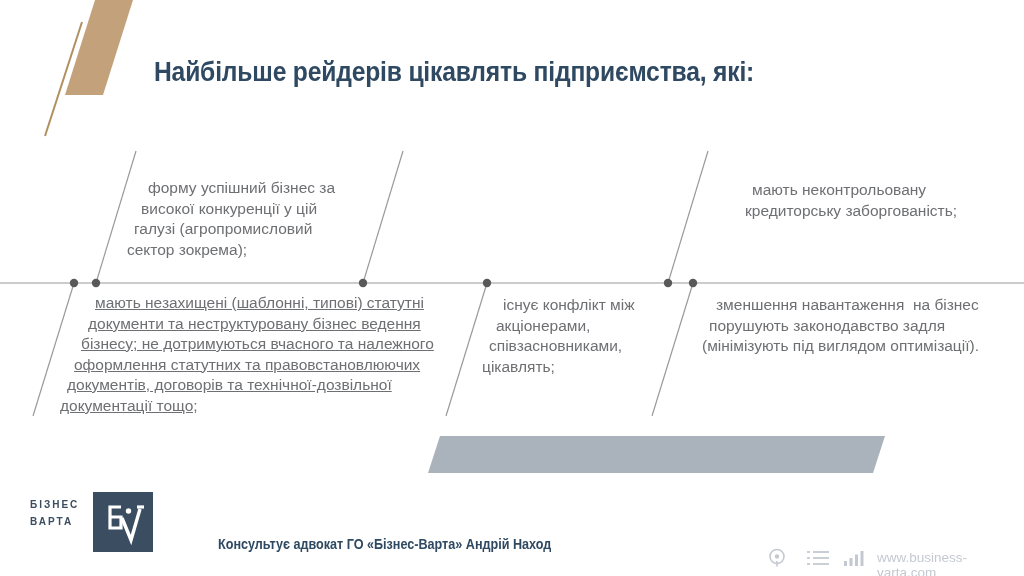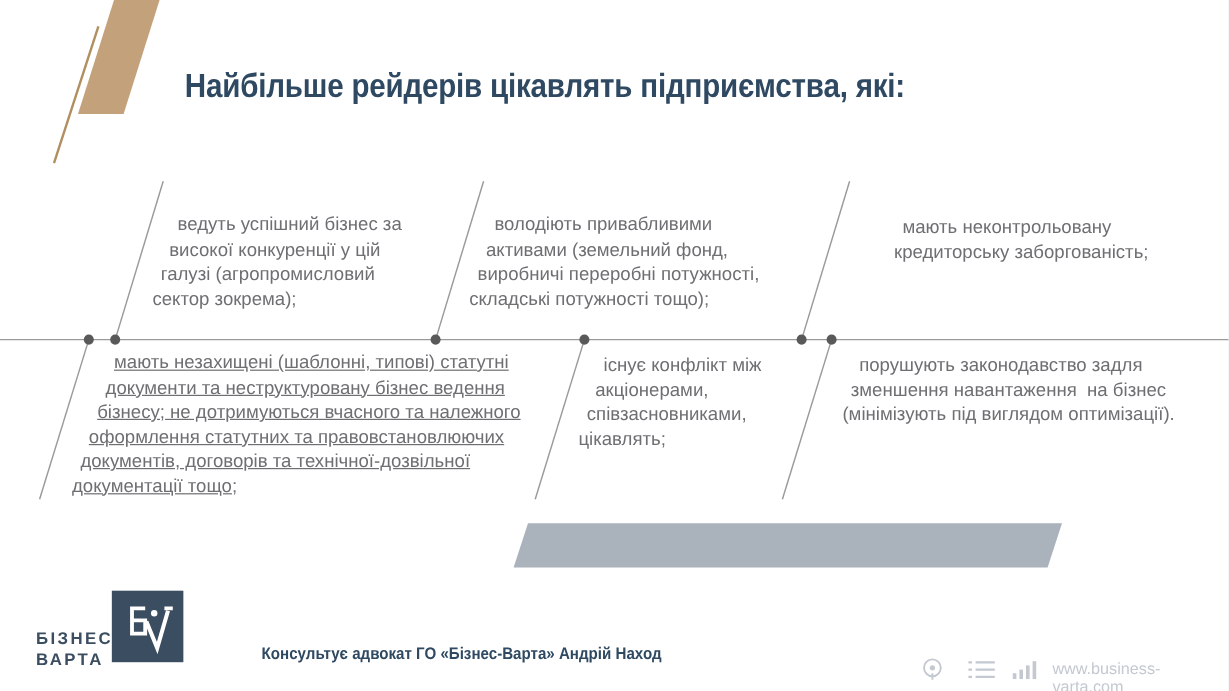--- a/index.html
+++ b/index.html
@@ -26,22 +26,22 @@
   .tblock .line:nth-child(5){margin-left:-28px}
   .tblock .line:nth-child(6){margin-left:-35px}
   .b1{left:120px;top:178px;width:240px;padding-left:28px;}
   .b2{left:380px;top:178px;width:290px;padding-left:32px;}
   .b3{left:739px;top:180px;width:230px;padding-left:13px;}
   .b4{left:48px;top:293px;width:400px;padding-left:47px;text-decoration:underline;}
   .b5{left:488px;top:295px;width:210px;padding-left:15px;}
   .b6{left:700px;top:295px;width:295px;padding-left:16px;}
   .logo-text{
     position:absolute;left:30px;top:496px;
-    color:var(--logo-navy,#3b4d61);font-size:14px;font-weight:700;
-    letter-spacing:2px;line-height:17px;margin-top:28px;
+    color:var(--logo-navy,#3b4d61);font-size:10px;font-weight:700;
+    letter-spacing:2px;line-height:17px;
   }
   .logo-mark{position:absolute;left:93px;top:492px;}
   .consult{
     position:absolute;left:218px;top:536px;
     font-size:14px;font-weight:700;color:var(--title-blue,#2e4961);
     transform:scaleX(0.9);transform-origin:left top;white-space:nowrap;
   }
   .website{
     position:absolute;left:877px;top:550px;
     font-size:13.5px;color:var(--footer-light-gray,#c4c9d1);
@@ -77,52 +77,46 @@
     <circle cx="96" cy="283" r="4.2" style="fill:var(--dot-gray)"></circle>
     <circle cx="363" cy="283" r="4.2" style="fill:var(--dot-gray)"></circle>
     <circle cx="487" cy="283" r="4.2" style="fill:var(--dot-gray)"></circle>
     <circle cx="668" cy="283" r="4.2" style="fill:var(--dot-gray)"></circle>
     <circle cx="693" cy="283" r="4.2" style="fill:var(--dot-gray)"></circle>
   </svg>
 
   <h1 class="title">Найбільше рейдерів цікавлять підприємства, які:</h1>
 
   <div class="tblock b1">
-      <div class="line">ведуть успішний бізнес за</div>
+      <div class="line">форму успішний бізнес за</div>
       <div class="line">високої конкуренції у цій</div>
       <div class="line">галузі (агропромисловий</div>
       <div class="line">сектор зокрема);</div>
-    </div>
-  <div class="tblock b2">
-      <div class="line">володіють привабливими</div>
-      <div class="line">активами (земельний фонд,</div>
-      <div class="line">виробничі переробні потужності,</div>
-      <div class="line">складські потужності тощо);</div>
     </div>
   <div class="tblock b3">
       <div class="line">мають неконтрольовану</div>
       <div class="line">кредиторську заборгованість;</div>
     </div>
   <div class="tblock b4">
       <div class="line">мають незахищені (шаблонні, типові) статутні</div>
       <div class="line">документи та неструктуровану бізнес ведення</div>
       <div class="line">бізнесу; не дотримуються вчасного та належного</div>
       <div class="line">оформлення статутних та правовстановлюючих</div>
       <div class="line">документів, договорів та технічної-дозвільної</div>
       <div class="line">документації тощо;</div>
     </div>
   <div class="tblock b5">
       <div class="line">існує конфлікт між</div>
       <div class="line">акціонерами,</div>
       <div class="line">співзасновниками,</div>
       <div class="line">цікавлять;</div>
     </div>
   <div class="tblock b6">
+      <div class="line">зменшення навантаження  на бізнес</div>
       <div class="line">порушують законодавство задля</div>
-      <div class="line">зменшення навантаження  на бізнес</div>
       <div class="line">(мінімізують під виглядом оптимізації).</div>
     </div>
 
   <div class="logo-text">
     <div>БІЗНЕС</div>
     <div>ВАРТА</div>
   </div>
   <svg class="logo-mark" width="60" height="60" viewBox="0 0 60 60">
     <rect x="0" y="0" width="60" height="60" style="fill:var(--logo-navy)"></rect>
     <path d="M28,15 H17 V36 H28 V25 H17" fill="none" stroke="#ffffff" stroke-width="3.2"></path>

